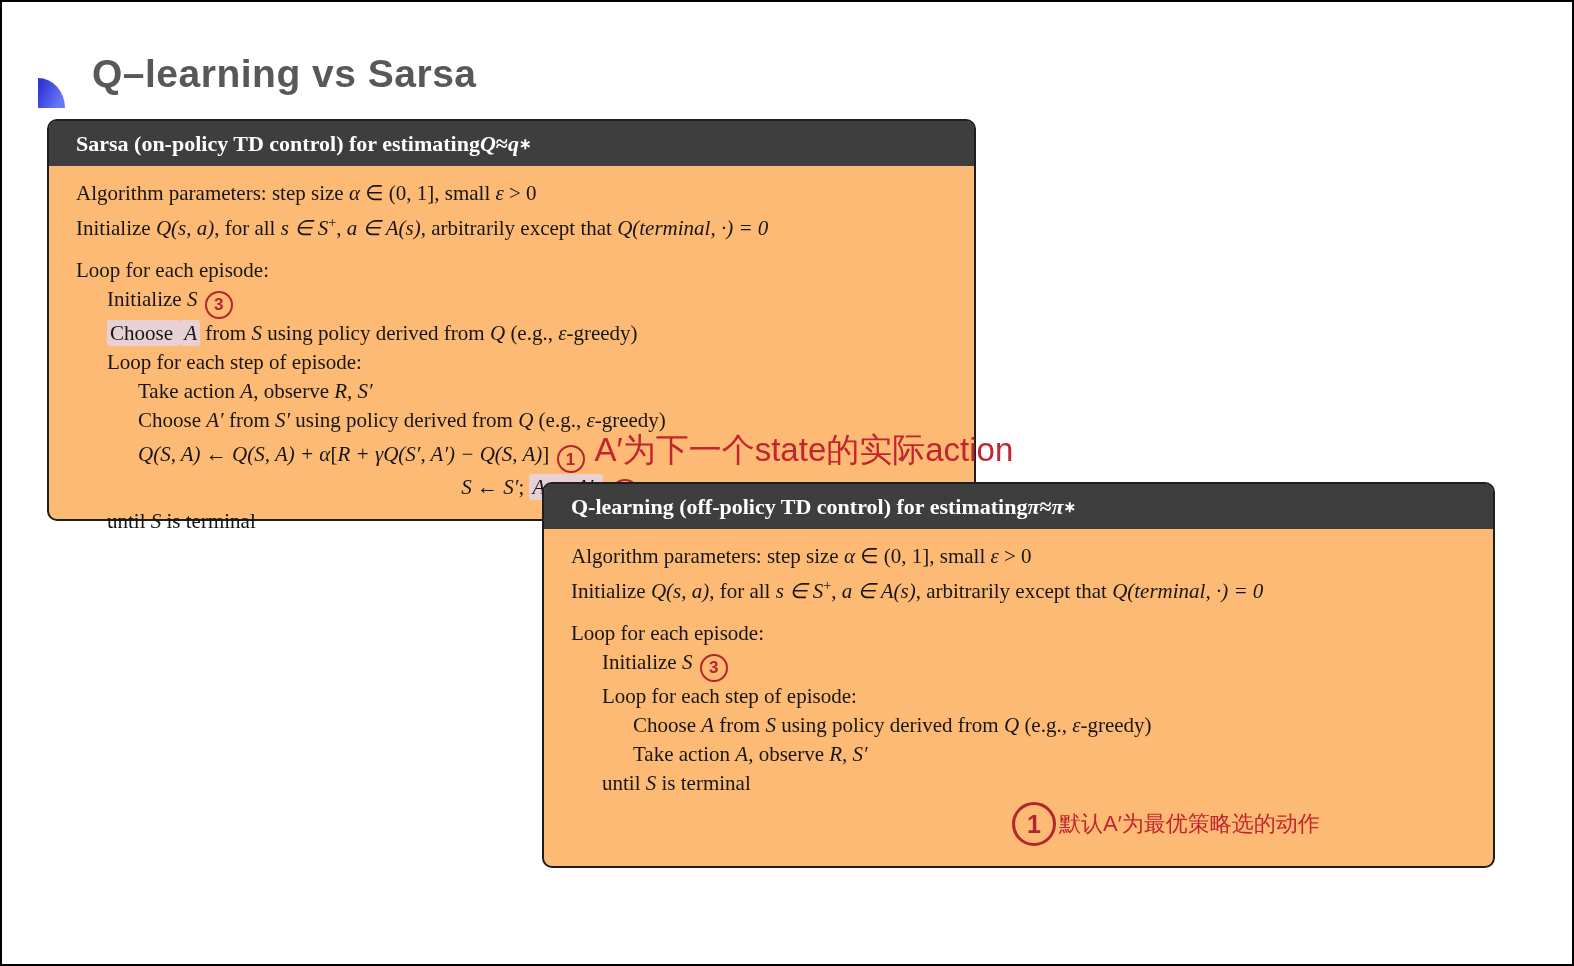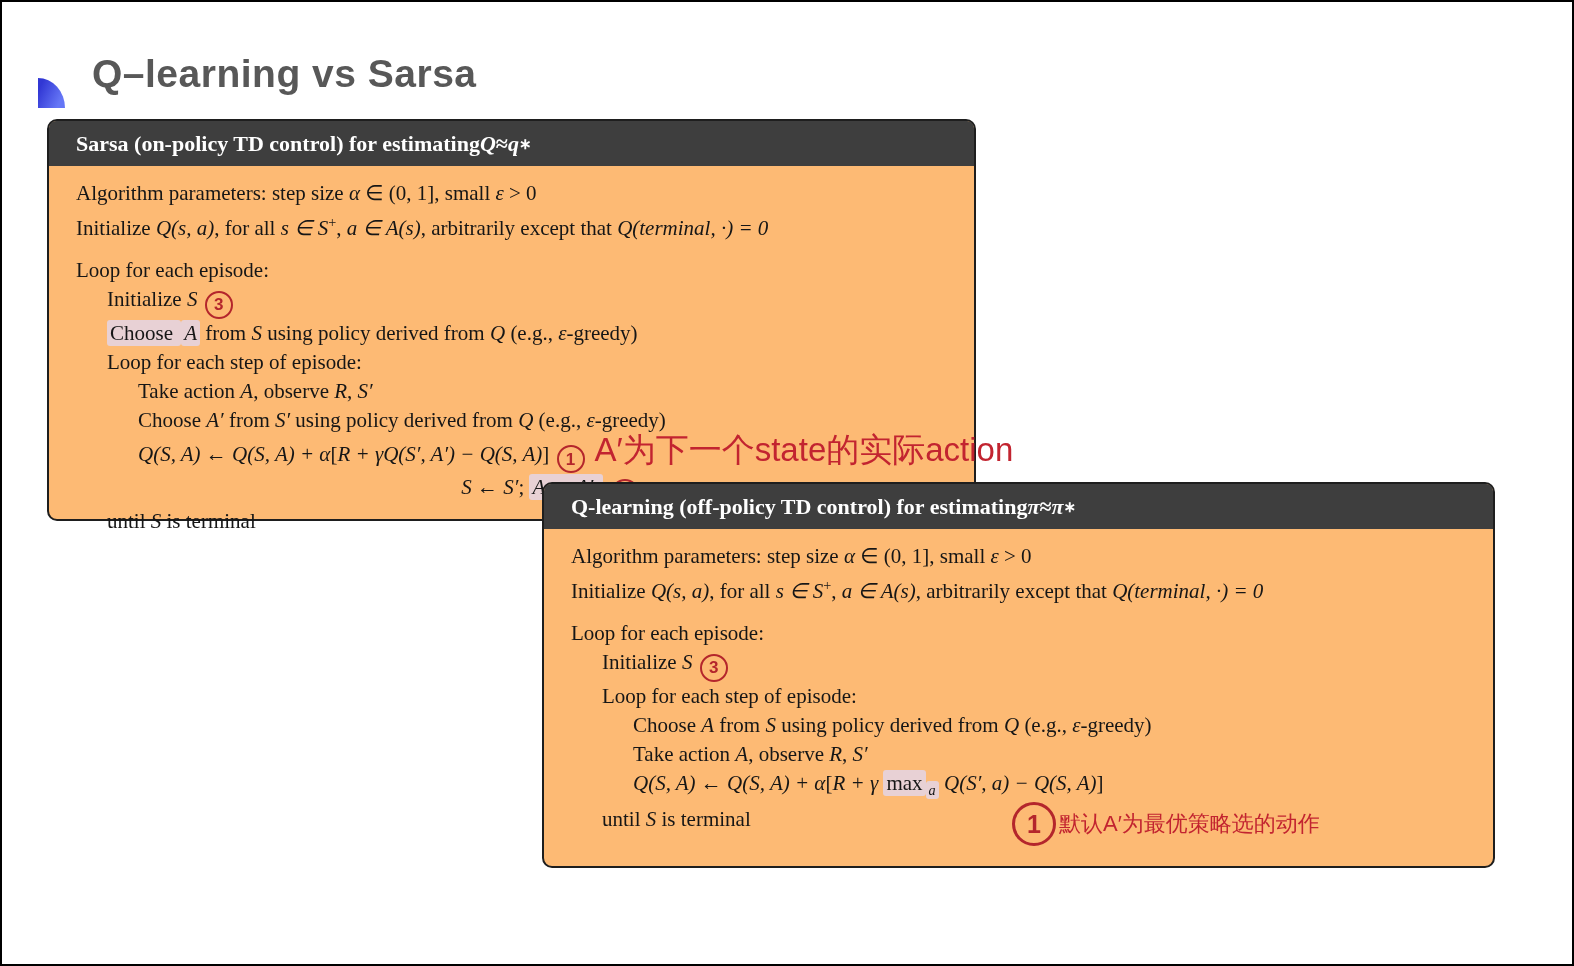--- a/index.html
+++ b/index.html
@@ -126,21 +126,20 @@
         <span class="sub">∗</span>
       </header>
     <div class="algo-body">
         <div class="line" style="padding-left: 0px;"><span>Algorithm parameters: step size </span><span class="m">α</span><span> ∈ (0, 1], small </span><span class="m">ε</span><span> &gt; 0</span></div>
         <div class="line" style="padding-left: 0px;"><span>Initialize </span><span class="m">Q(s, a)</span><span>, for all </span><span class="m">s ∈ S</span><span class="sup">+</span><span>, </span><span class="m">a ∈ A(s)</span><span>, arbitrarily except that </span><span class="m">Q(terminal, ·) = 0</span></div>
         <div class="line gap" style="padding-left: 0px;"><span>Loop for each episode:</span></div>
         <div class="line" style="padding-left: 31px;"><span>Initialize </span><span class="m">S</span><span> </span><span class="c">3</span></div>
         <div class="line" style="padding-left: 31px;"><span>Loop for each step of episode:</span></div>
         <div class="line" style="padding-left: 62px;"><span>Choose </span><span class="m">A</span><span> from </span><span class="m">S</span><span> using policy derived from </span><span class="m">Q</span><span> (e.g., </span><span class="m">ε</span><span>-greedy)</span></div>
         <div class="line" style="padding-left: 62px;"><span>Take action </span><span class="m">A</span><span>, observe </span><span class="m">R</span><span>, </span><span class="m">S′</span></div>
-        <div class="line" style="padding-left: 62px;"><span class="m">Q(S, A) ← Q(S, A) + α</span><span>[</span><span class="m">R + γ </span><span class="hl">max</span><span class="m sub hl">a</span><span class="m"> Q(S′, a) − Q(S, A)</span><span>]</span></div>
         <div class="line" style="padding-left: 31px;"><span>until </span><span class="m">S</span><span> is terminal</span></div>
       </div>
     <div class="big-note">
       <span class="big-circle">1</span>
       <span class="note-text">默认A′为最优策略选的动作</span>
     </div>
   </section>
 
 </div>
 

